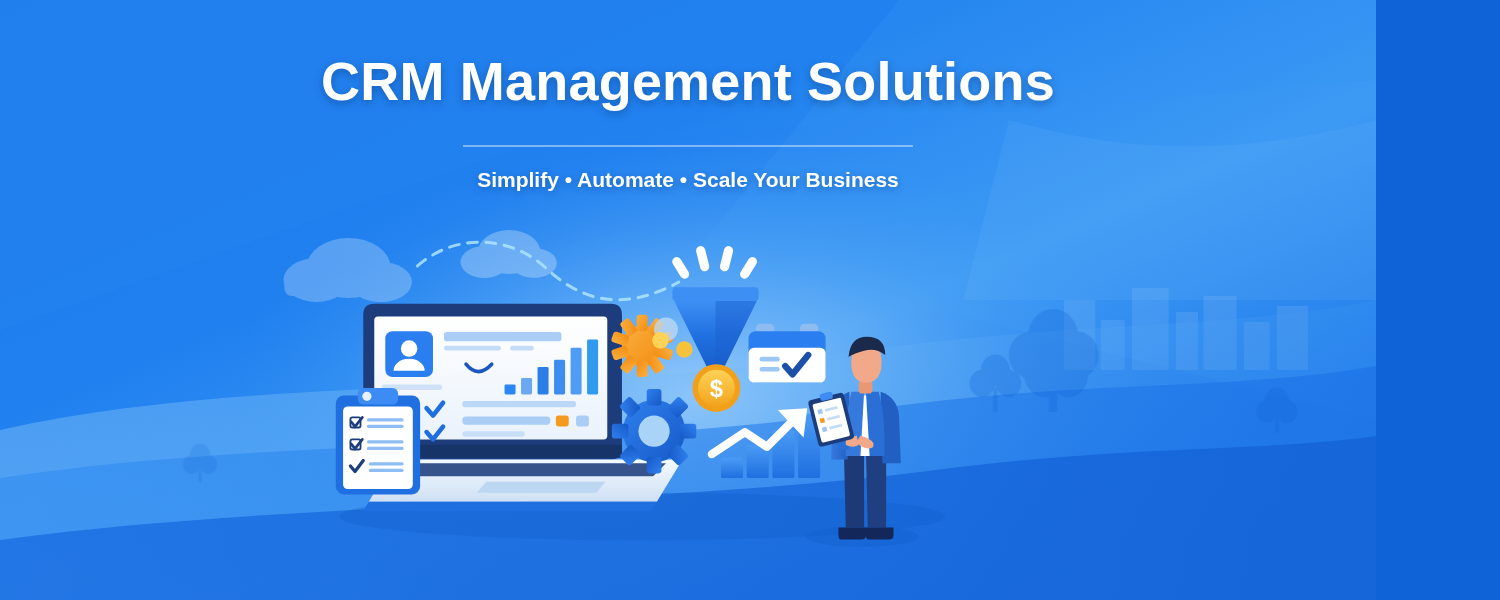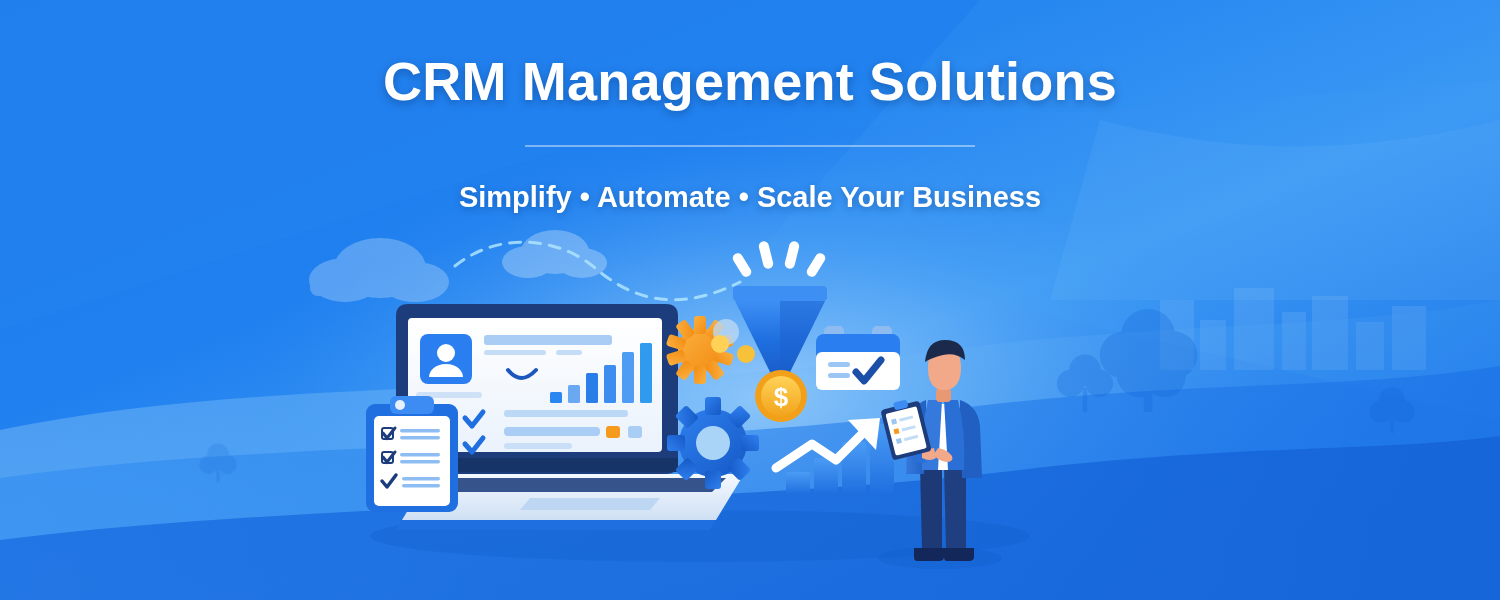--- a/index.html
+++ b/index.html
@@ -1,37 +1,36 @@
 <!DOCTYPE html>
 <html><head>
 <meta charset="utf-8">
 <style>
   html,body{margin:0;padding:0;background:#0f63d6;}
   #banner{
-    position:relative;width:1500px;height:600px;overflow:hidden;
+    position:relative;width:1376px;height:600px;overflow:hidden;
     font-family:"Liberation Sans",sans-serif;
     background:linear-gradient(135deg,#1f7bec 0%,#1c74e8 28%,#2f90f2 52%,#1d76e9 74%,#1668de 100%);
   }
   .layer{position:absolute;left:0;top:0;width:100%;height:100%;pointer-events:none;}
   .txt{position:absolute;left:0;width:100%;text-align:center;color:#fff;}
 
   
   #title{
     top:50px;font-size:54px;font-weight:bold;letter-spacing:.2px;
     text-shadow:0 3px 9px rgba(4,40,95,.38);
     font-stretch:condensed;
   }
   #divider{
     position:absolute;top:145px;left:50%;transform:translateX(-50%);
     width:450px;height:2px;background:rgba(255,255,255,.42);
   }
   #subtitle{
-    top:168px;font-size:29px;font-weight:bold;
+    top:168px;font-size:21px;font-weight:bold;
     text-shadow:0 2px 7px rgba(4,40,95,.34);
-    margin-top:13px;
   }
 </style>
 </head>
 <body>
 
 <div id="banner">
 
   <svg class="layer" viewBox="0 0 1500 600" preserveAspectRatio="none">
     <defs>
       <linearGradient id="skyG" x1="0" y1="0" x2="1" y2="1">

